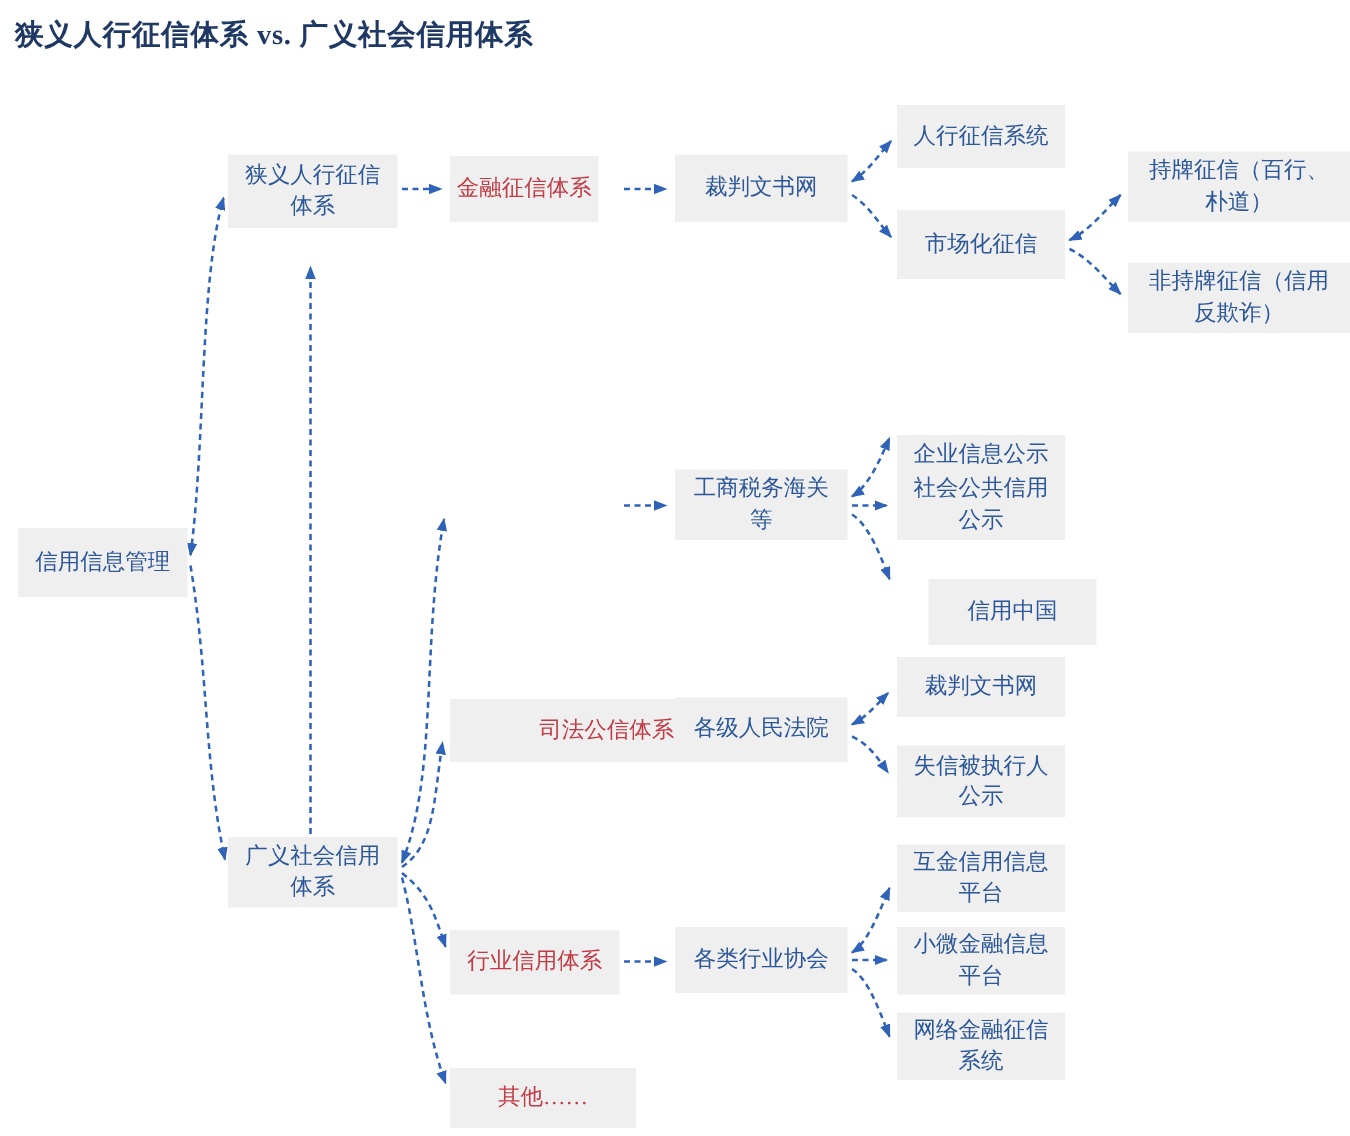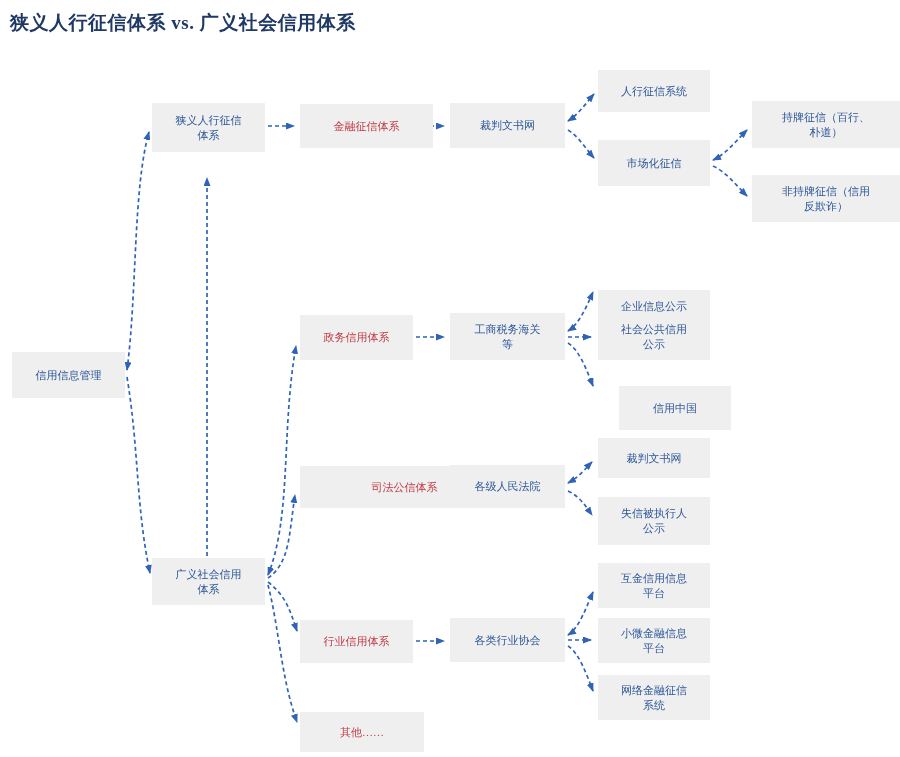--- a/index.html
+++ b/index.html
@@ -18,21 +18,21 @@
     letter-spacing:0.5px;
   }
   .connector-layer{position:absolute;left:0;top:0;}
   .connector-layer path{
     fill:none;stroke:var(--arrow);stroke-width:1.7;stroke-dasharray:4 3;
   }
   .node{
     position:absolute;background:var(--box-bg);
     display:flex;align-items:center;justify-content:center;
     text-align:center;white-space:pre-line;
-    font-size:11px;line-height:1.35;color:var(--blue);
+    font-size:15px;line-height:1.35;color:var(--blue);
   }
   .node.red{color:var(--red);}
 </style>
 </head>
 <body>
 
 <div class="stage">
 
   <div class="page-title">狭义人行征信体系 vs. 广义社会信用体系</div>
 
@@ -69,29 +69,28 @@
     <path d="M568,635 C579,628 586,608 593,592" marker-end="url(#ah)" marker-start="url(#ahs)"></path>
     <path d="M568,640 L591,640" marker-end="url(#ah)"></path>
     <path d="M568,646 C579,653 586,673 593,691" marker-end="url(#ah)"></path>
   </svg>
 
   <div class="node" style="left:12px;top:352px;width:113px;height:46px;">信用信息管理</div>
   <div class="node" style="left:152px;top:103px;width:113px;height:49px;">狭义人行征信
 体系</div>
   <div class="node" style="left:152px;top:558px;width:113px;height:47px;">广义社会信用
 体系</div>
-  <div class="node red" style="left:300px;top:104px;width:133px;height:44px;">金融征信体系</div>
+  <div class="node red" style="left:300px;top:104px;width:99px;height:44px;">金融征信体系</div>
   <div class="node" style="left:450px;top:103px;width:115px;height:45px;">裁判文书网</div>
   <div class="node" style="left:598px;top:70px;width:112px;height:42px;">人行征信系统</div>
   <div class="node" style="left:598px;top:140px;width:112px;height:46px;">市场化征信</div>
   <div class="node" style="left:752px;top:101px;width:148px;height:47px;">持牌征信（百行、
 朴道）</div>
   <div class="node" style="left:752px;top:175px;width:148px;height:47px;">非持牌征信（信用
 反欺诈）</div>
-  <div class="node red" style="left:300px;top:315px;width:113px;height:45px;">政务信用体系</div>
   <div class="node" style="left:450px;top:313px;width:115px;height:47px;">工商税务海关
 等</div>
   <div class="node" style="left:598px;top:258px;width:112px;height:47px;margin-top:32px;">企业信息公示
 系统</div>
   <div class="node" style="left:598px;top:313px;width:112px;height:47px;">社会公共信用
 公示</div>
   <div class="node" style="left:598px;top:386px;width:112px;height:44px;margin-left:21px;">信用中国</div>
   <div class="node red" style="left:300px;top:466px;width:113px;height:42px;padding-left:48px;">司法公信体系</div>
   <div class="node" style="left:450px;top:465px;width:115px;height:43px;">各级人民法院</div>
   <div class="node" style="left:598px;top:438px;width:112px;height:40px;">裁判文书网</div>

